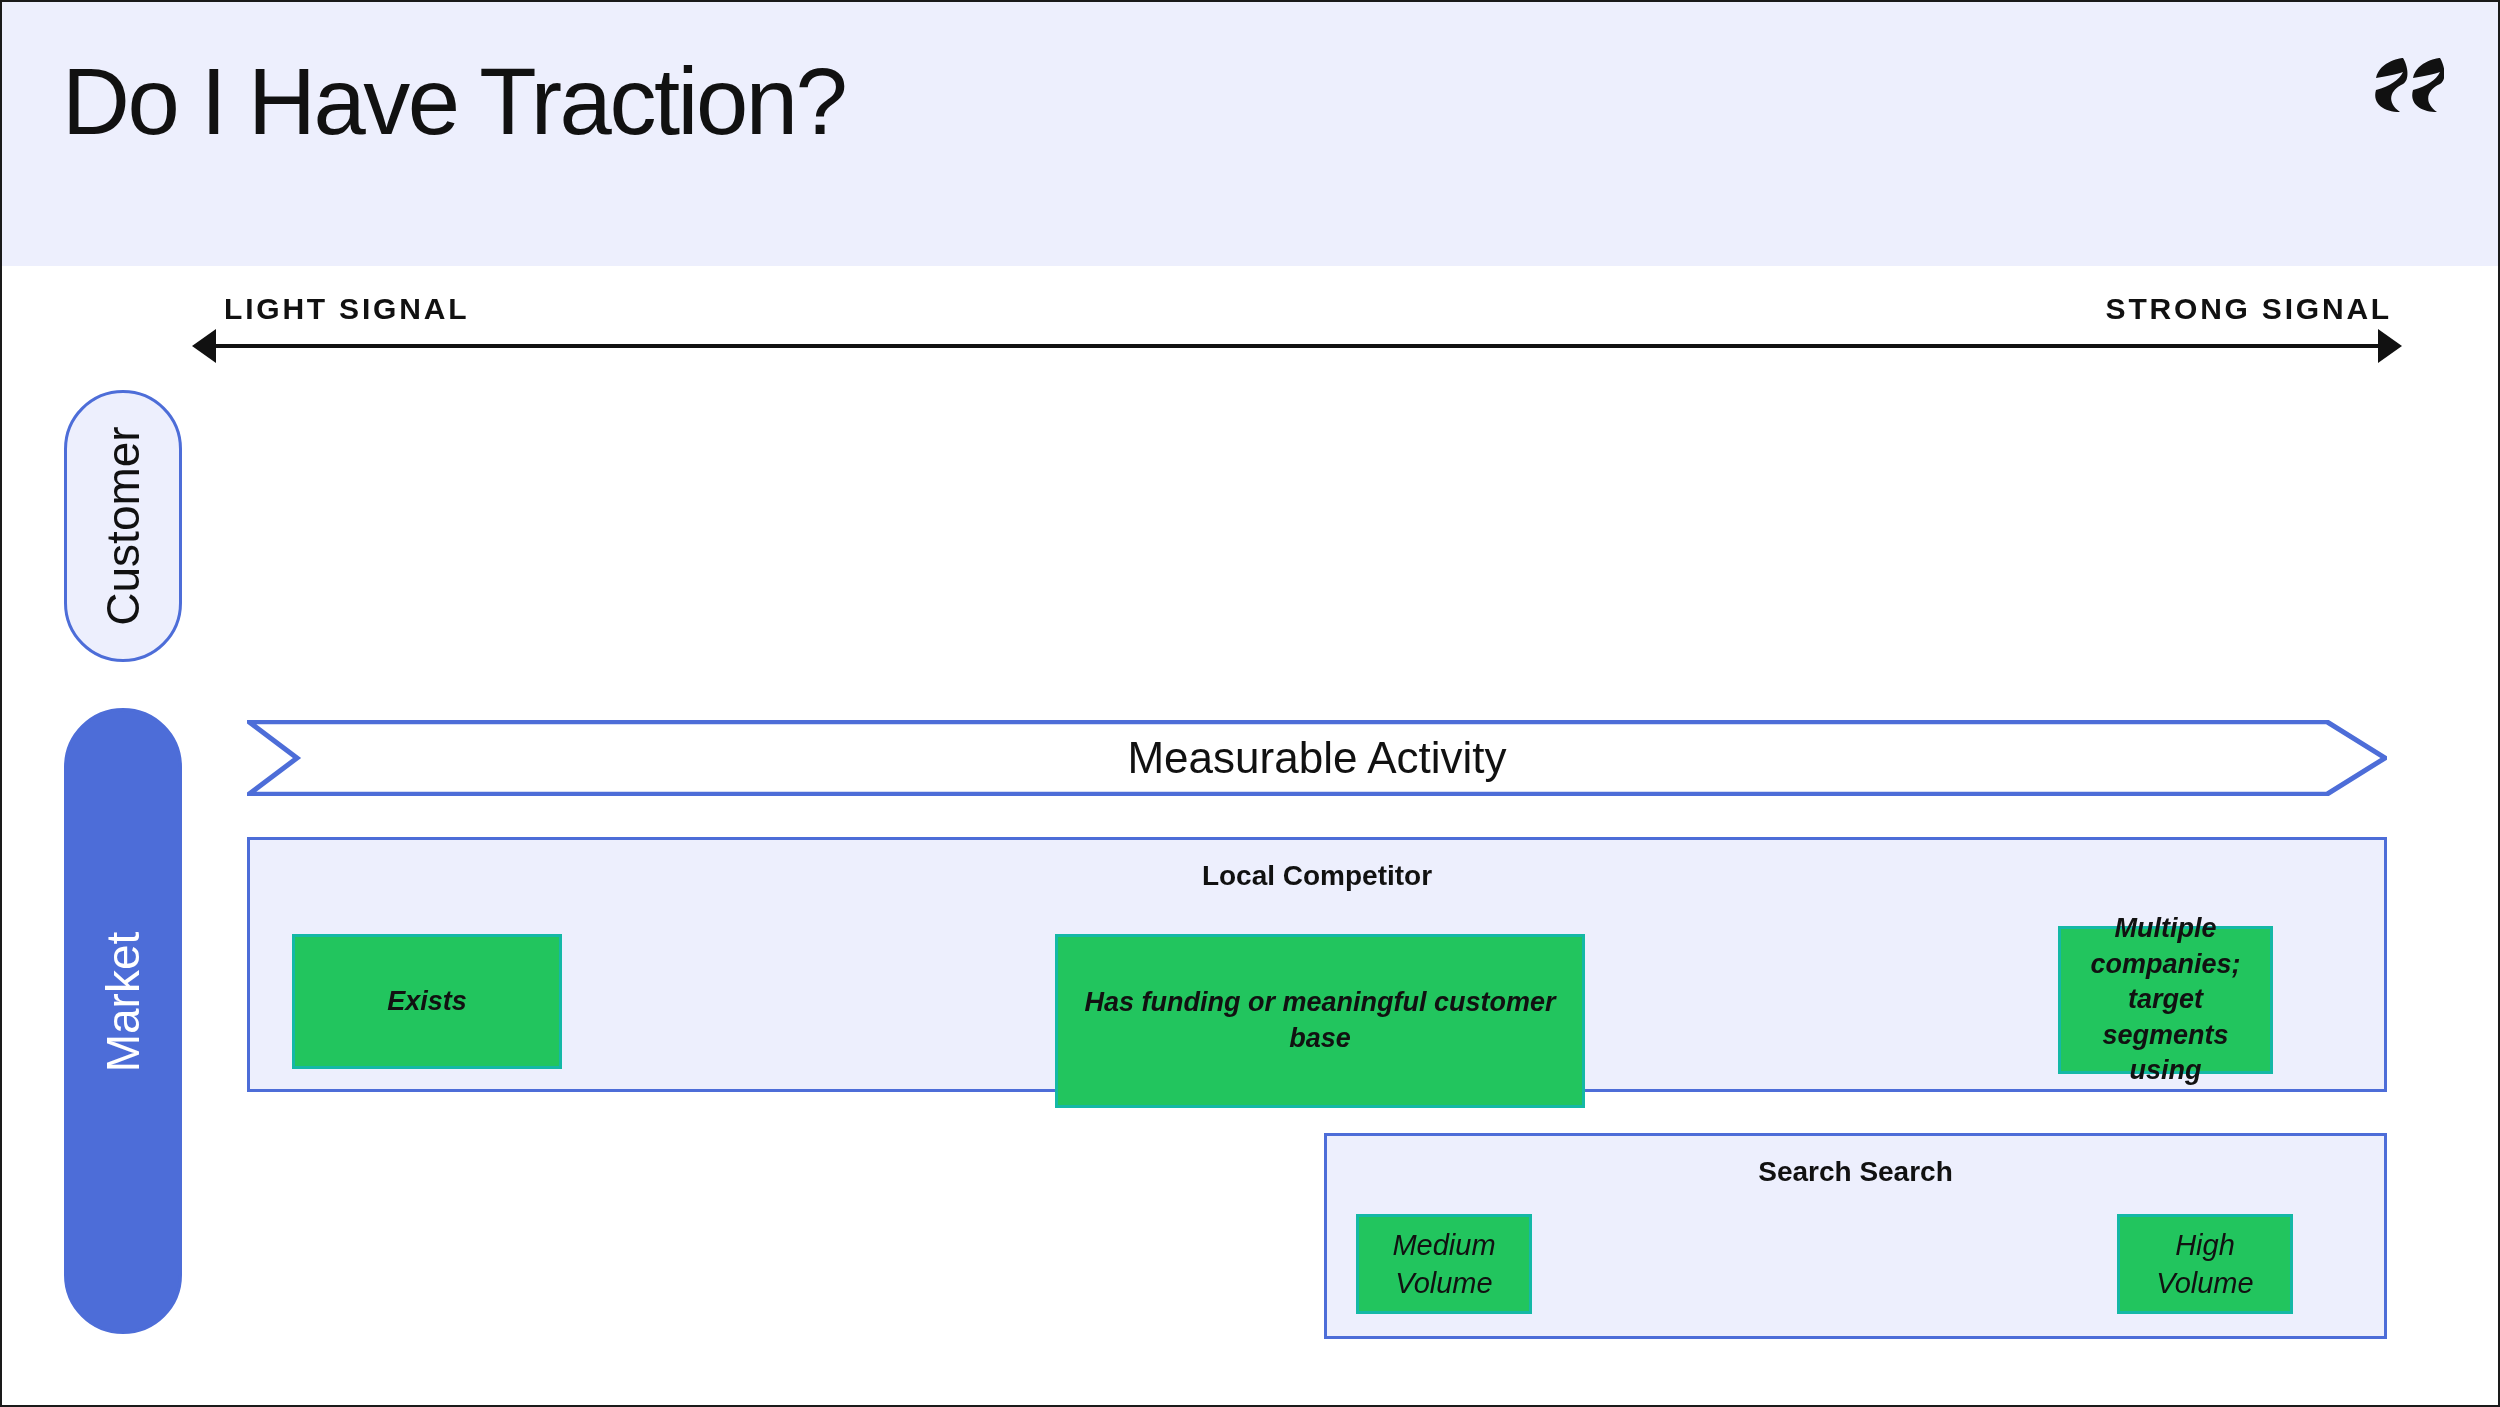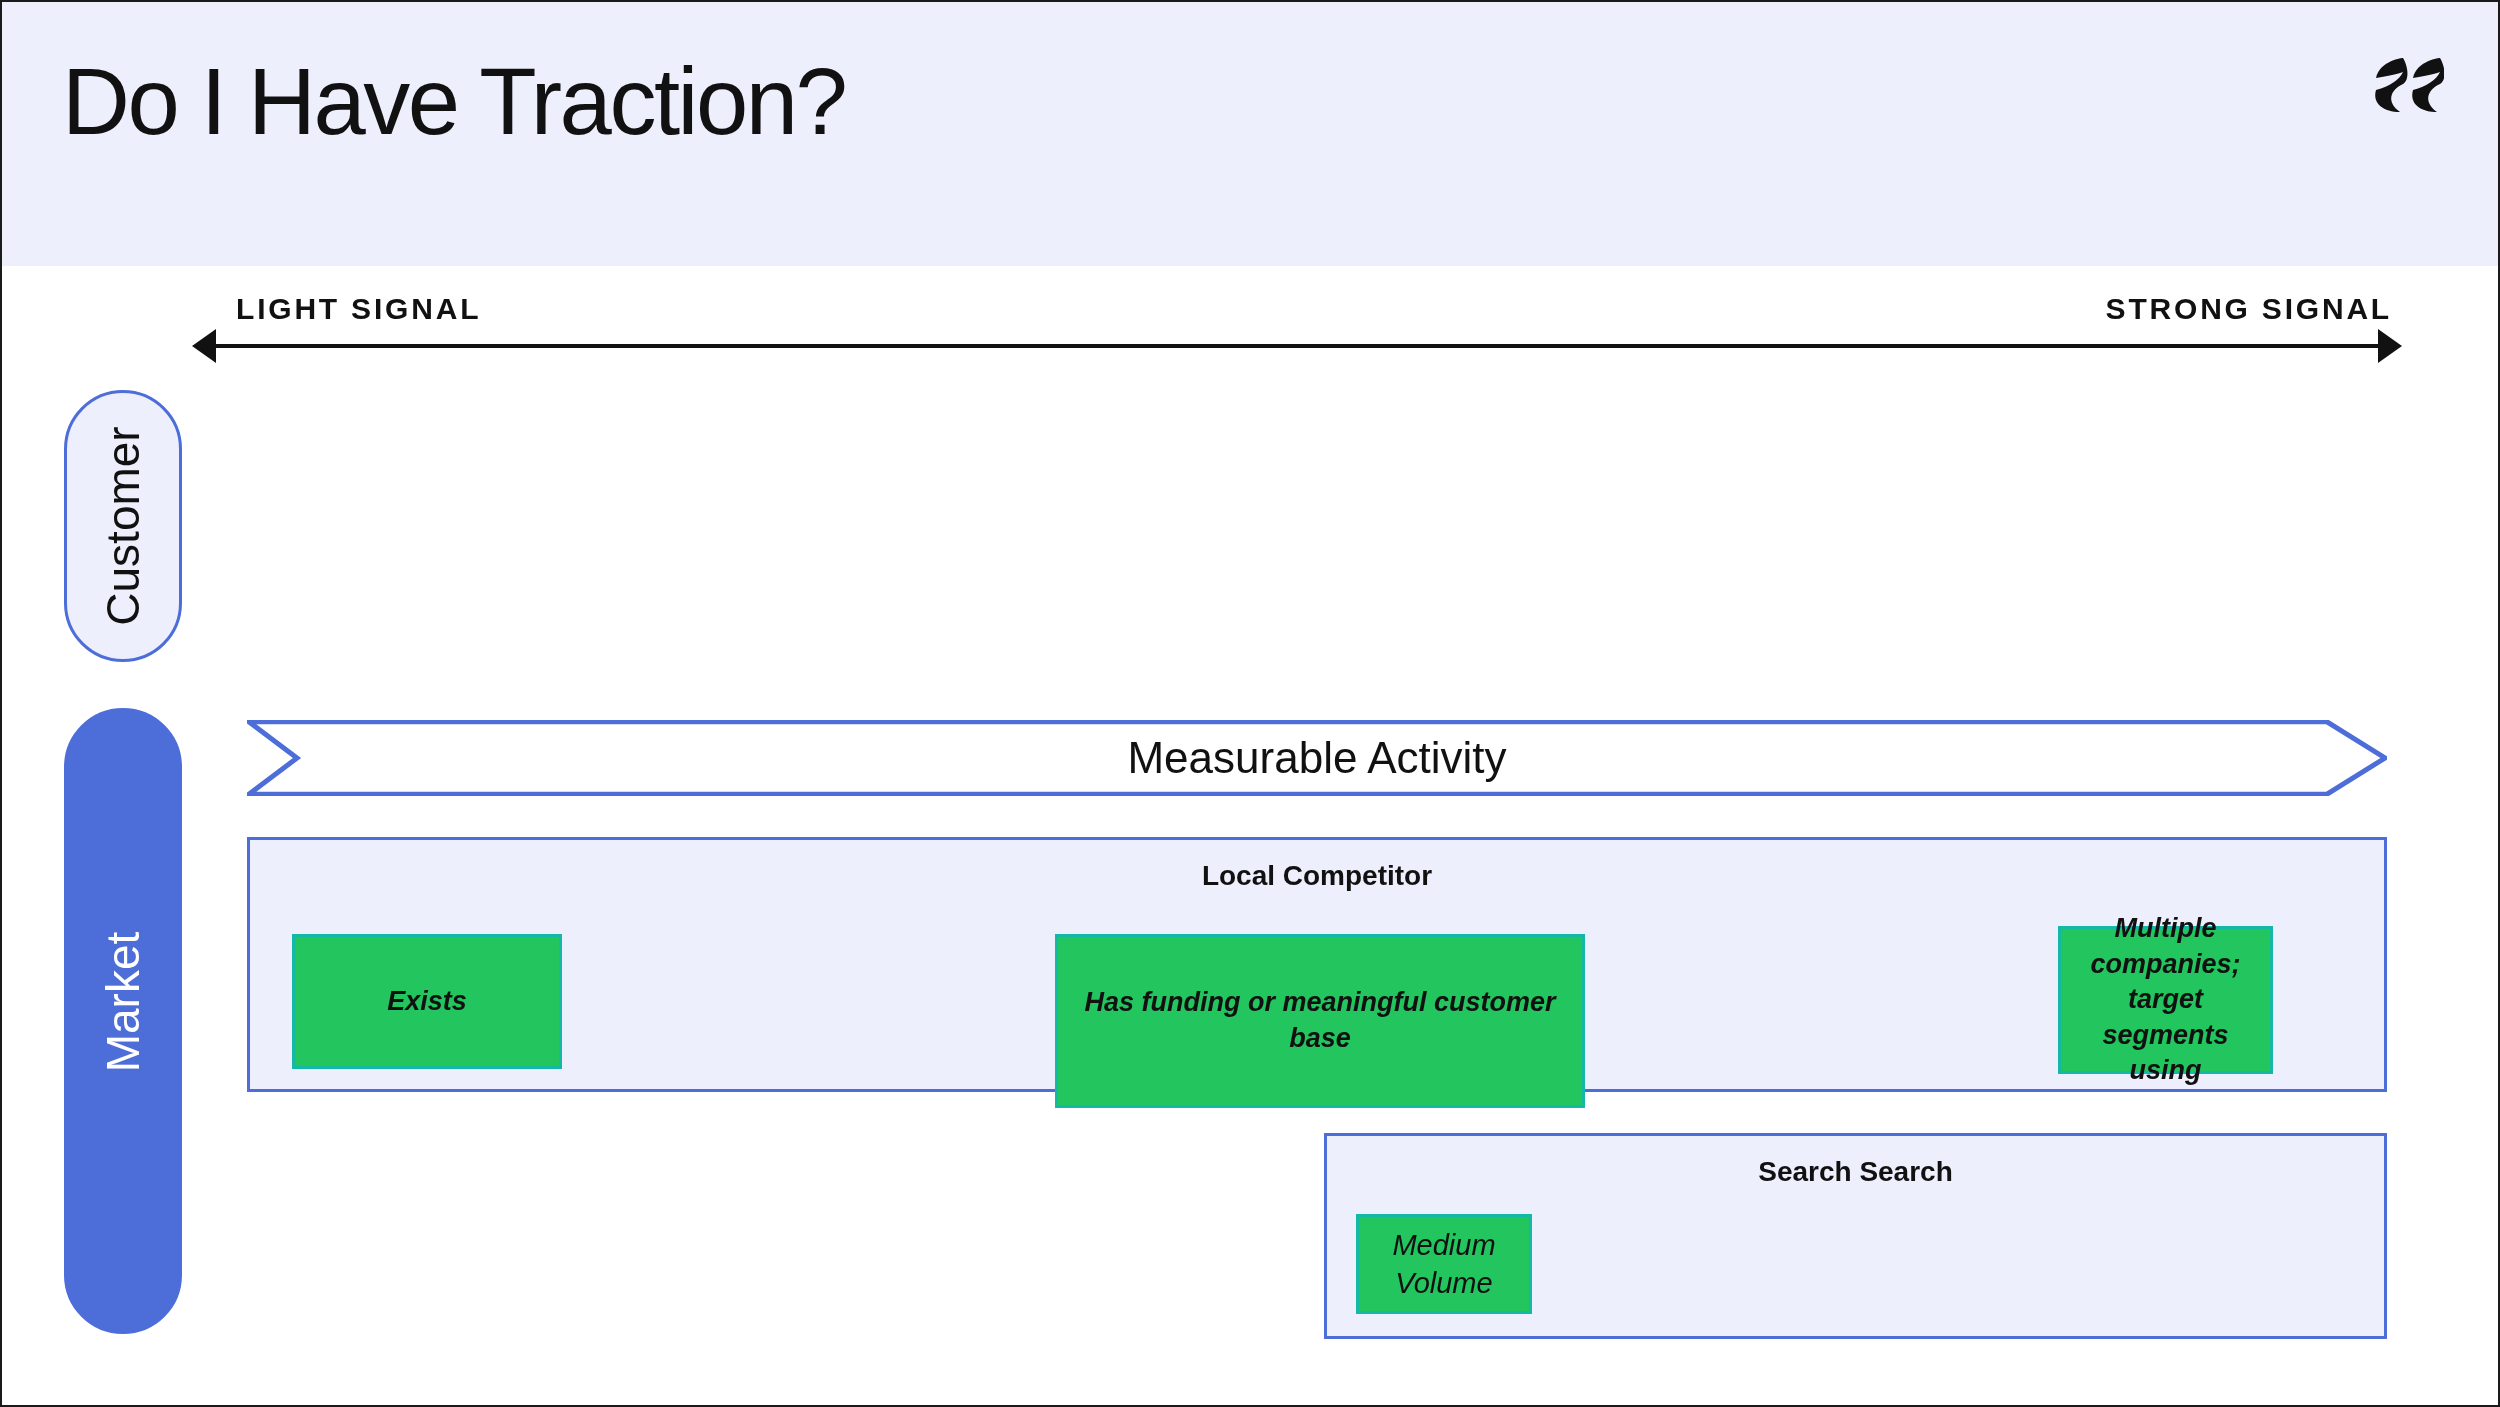--- a/index.html
+++ b/index.html
@@ -58,21 +58,20 @@
     height: 72px;
   }
   .signal-label {
     position: absolute;
     top: 0;
     font-size: 30px;
     font-weight: 700;
     letter-spacing: 2.8px;
     color: #111111;
     white-space: nowrap;
-    margin-left: 12px;
   }
   .signal-label.left  { left: 32px; }
   .signal-label.right { right: 10px; }
 
   .axis-line {
     position: absolute;
     left: 20px;
     right: 20px;
     top: 52px;
     height: 4px;
@@ -251,15 +250,16 @@
   <div class="signal-group group-local-competitor">
     <div class="signal-group-title">Local Competitor</div>
     <div class="signal-card card-exists">Exists</div>
     <div class="signal-card card-funding">Has funding or meaningful customer base</div>
     <div class="signal-card card-multiple">Multiple companies; target segments using</div>
   </div>
 
   <div class="signal-group group-organic-search">
     <div class="signal-group-title">Search Search</div>
     <div class="signal-card card-medium-volume">Medium Volume</div>
+    <div class="signal-card card-high-volume">High Volume</div>
   </div>
 
 </div>
 
 </body></html>

